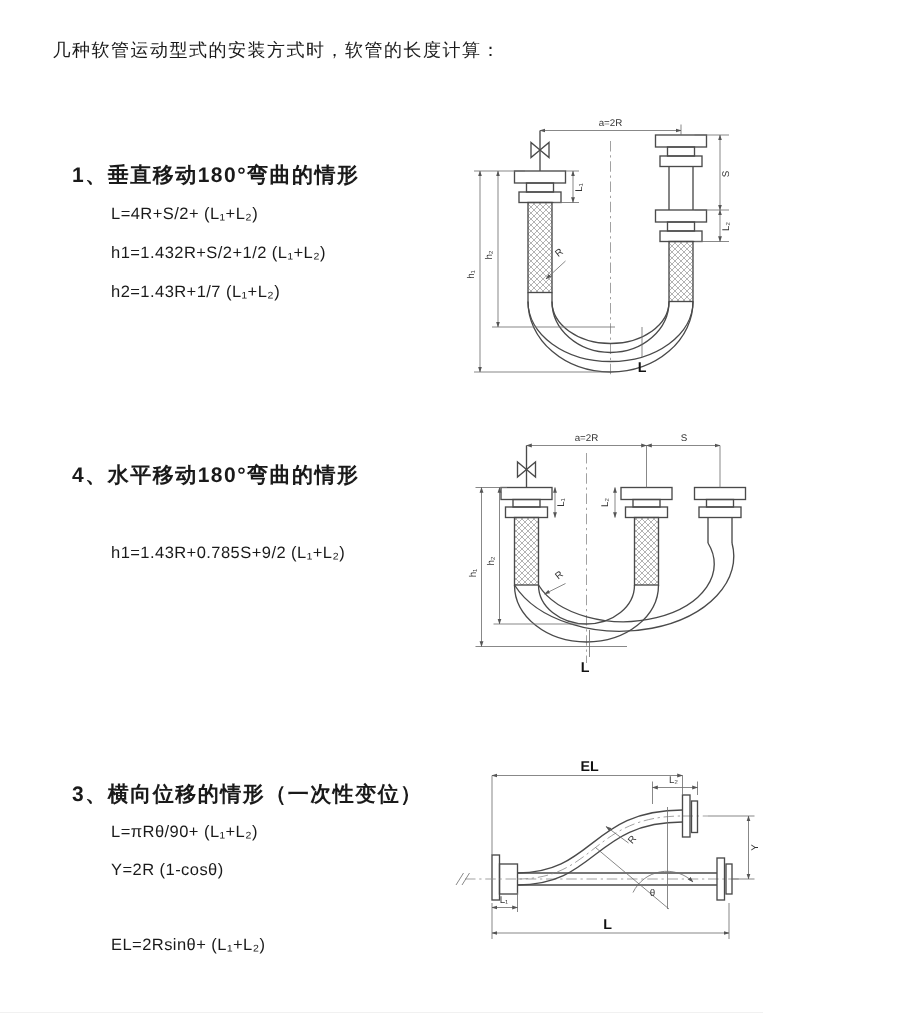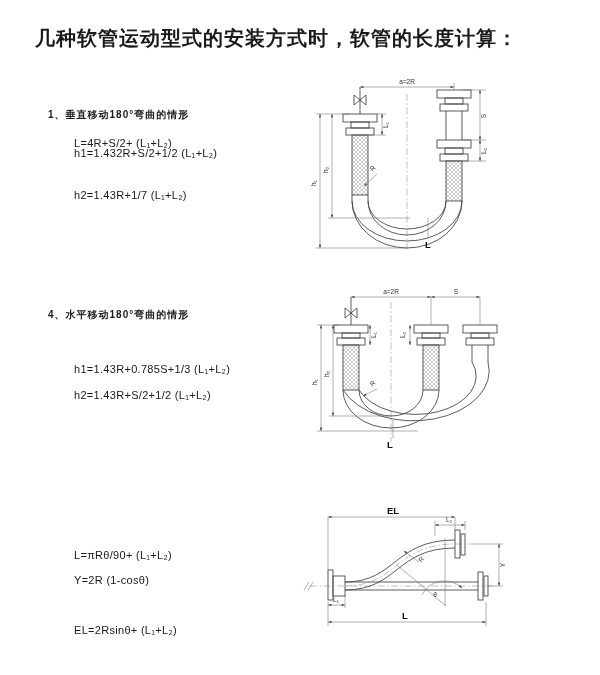--- a/index.html
+++ b/index.html
@@ -1,43 +1,43 @@
 <!DOCTYPE html>
 <html><head>
 <meta charset="utf-8">
 <style>
   html,body{margin:0;padding:0;background:#e8e8e8;}
   .page{position:relative;width:600px;height:675px;background:#ffffff;margin:0 auto;
         font-family:"Liberation Sans","DejaVu Sans",sans-serif;color:#1a1a1a;overflow:hidden;}
-  .title{position:absolute;left:35px;top:25px;font-size:20px;font-weight:bold;letter-spacing:1px;text-align:center;}
-  .heading{position:absolute;font-size:10px;font-weight:bold;letter-spacing:1px;}
+  .title{position:absolute;left:35px;top:25px;font-size:12px;font-weight:normal;letter-spacing:1px;text-align:center;}
+  .heading{position:absolute;font-size:14px;font-weight:bold;letter-spacing:1px;}
   .formula{position:absolute;font-size:11px;letter-spacing:.3px;}
   svg.dwg{position:absolute;}
   .ol{fill:none;stroke:#4a4a4a;stroke-width:0.9;}
   .dim{fill:none;stroke:#6e6e6e;stroke-width:0.55;}
   .cl{fill:none;stroke:#8d8d8d;stroke-width:0.55;stroke-dasharray:7 2.5 1.5 2.5;}
   .lbl{font-size:6.5px;fill:#333;font-family:inherit;}
   .lblB{font-size:9.5px;fill:#111;font-weight:bold;font-family:inherit;}
 </style>
 </head>
 <body>
 
 <div class="page">
 
   <div class="title">几种软管运动型式的安装方式时，软管的长度计算：</div>
 
   <div class="heading" style="left:48px;top:108px">1、垂直移动180°弯曲的情形</div>
   <div class="formula" style="left:74px;top:137px">L=4R+S/2+ (L₁+L₂)</div>
-  <div class="formula" style="left:74px;top:147px">h1=1.432R+S/2+1/2 (L₁+L₂)</div>
+  <div class="formula" style="left:74px;top:163px">h1=1.432R+S/2+1/2 (L₁+L₂)</div>
   <div class="formula" style="left:74px;top:189px">h2=1.43R+1/7 (L₁+L₂)</div>
 
   <div class="heading" style="left:48px;top:308px">4、水平移动180°弯曲的情形</div>
-  <div class="formula" style="left:74px;top:363px">h1=1.43R+0.785S+1/3 (L₁+L₂)</div>
-  <div class="formula" style="left:74px;top:389px">h2=1.43R+S/2+1/2 (L₁+L₂)</div>
-
+  <div class="formula" style="left:74px;top:363px">h1=1.43R+0.785S+9/2 (L₁+L₂)</div>
+
+  <div class="heading" style="left:48px;top:521px">3、横向位移的情形（一次性变位）</div>
   <div class="formula" style="left:74px;top:549px">L=πRθ/90+ (L₁+L₂)</div>
   <div class="formula" style="left:74px;top:574px">Y=2R (1-cosθ)</div>
   <div class="formula" style="left:74px;top:624px">EL=2Rsinθ+ (L₁+L₂)</div>
 
   <svg class="dwg" style="left:310px;top:70px" width="230" height="185" viewBox="0 0 230 185">
     <defs>
       <marker id="a1" viewBox="0 0 6 4" markerWidth="7" markerHeight="5" refX="5.5" refY="2" orient="auto-start-reverse">
         <path d="M0 0 L6 2 L0 4 Z" fill="#555"></path>
       </marker>
       <pattern id="bp1" width="4" height="4" patternUnits="userSpaceOnUse">

